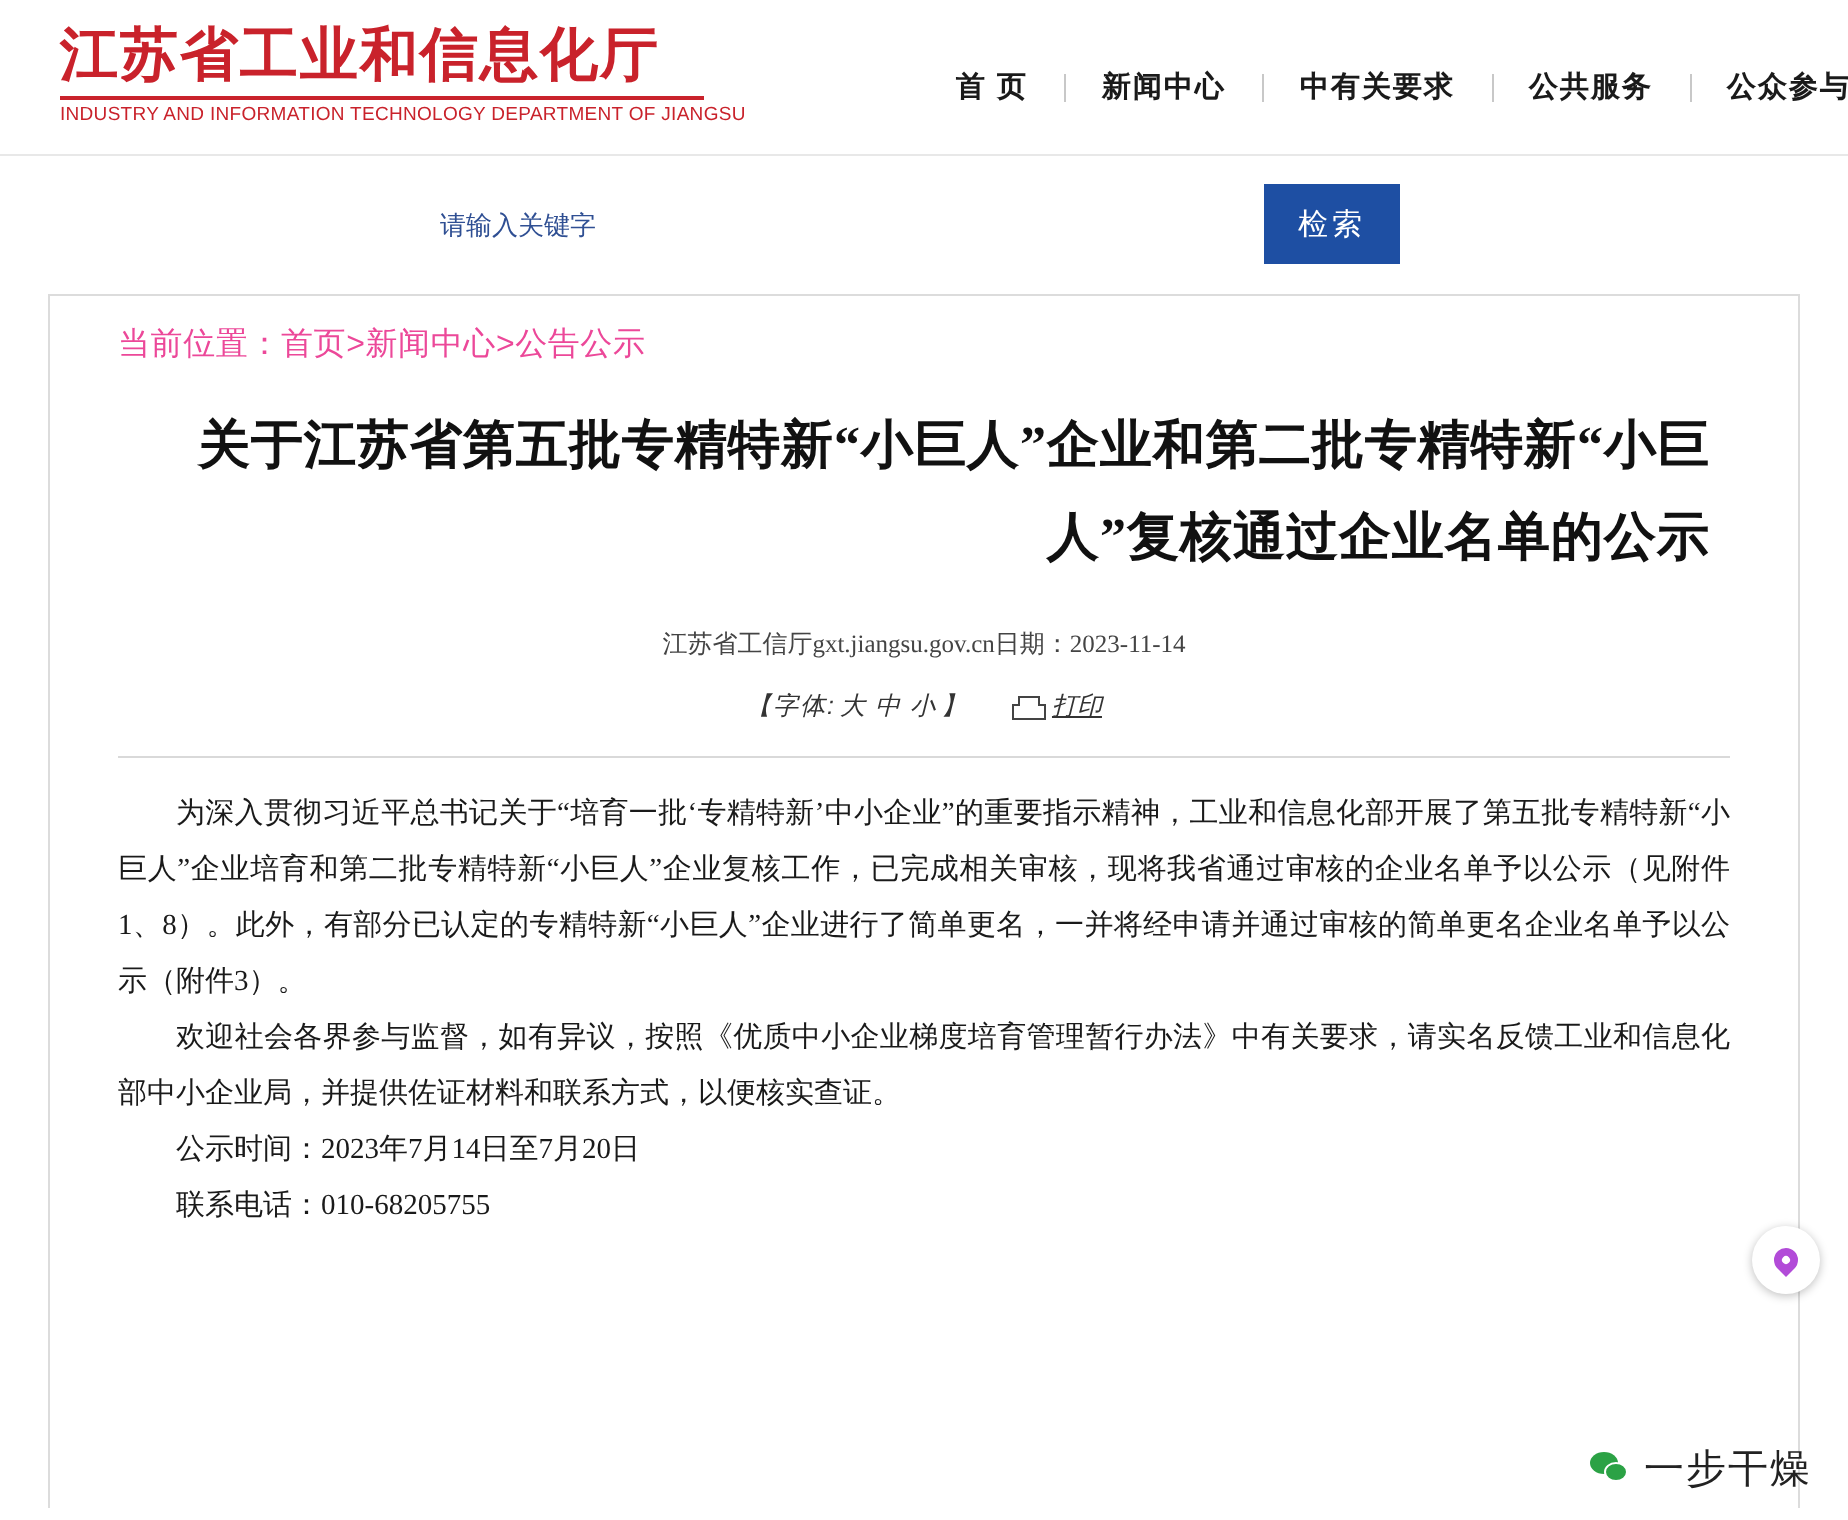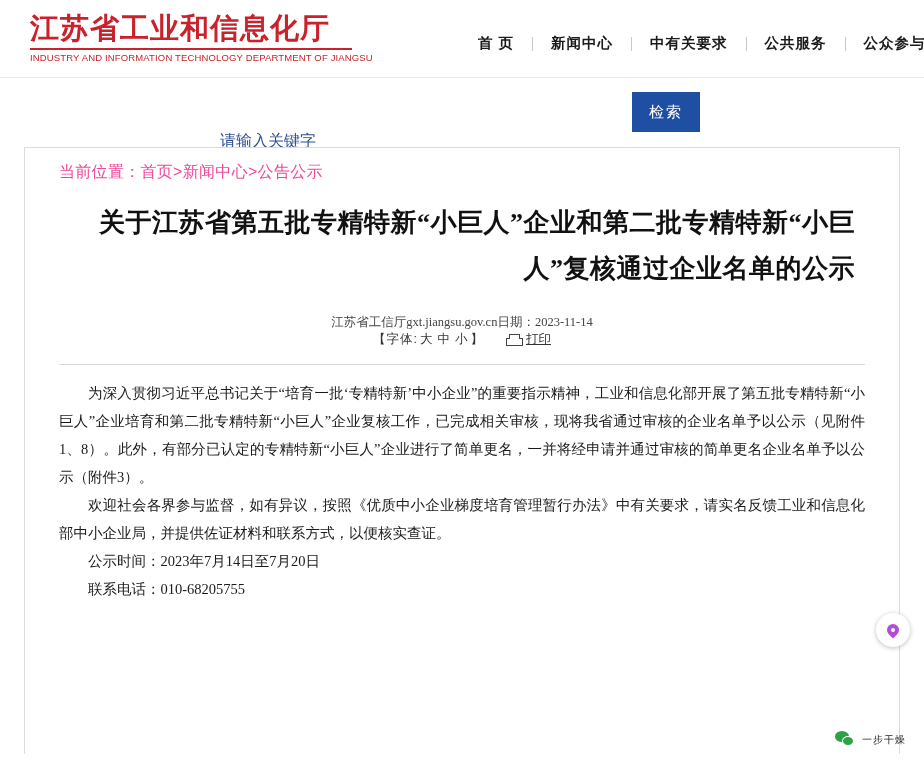--- a/index.html
+++ b/index.html
@@ -77,26 +77,25 @@
     height: 69px;
     background: #ffffff;
   }
   .search-input {
     position: absolute;
     left: 180px; top: 18px;
     width: 320px; height: 32px;
     border: none;
     outline: none;
     background: transparent;
-    font-size: 16px;
+    font-size: 13px;
     color: #2f4f93;
     text-align: left;
     padding-left: 40px;
     font-family: "Liberation Sans", sans-serif;
-    margin-top: 29px;
   }
   .search-input::placeholder { color: #2f4f93; }
   .search-button {
     position: absolute;
     left: 632px; top: 14px;
     width: 68px; height: 40px;
     background: #1e4fa3;
     color: #ffffff;
     border: none;
     font-size: 15px;
@@ -140,27 +139,28 @@
   .doc-meta {
     margin-top: 22px;
     display: flex;
     justify-content: center;
     align-items: center;
     font-size: 12.5px;
     color: #444;
     font-family: "Liberation Serif", serif;
   }
   .doc-tools {
-    margin-top: 0;
+    margin-top: 14px;
     display: flex;
     justify-content: center;
     align-items: center;
     gap: 22px;
     font-size: 12.5px;
     color: #333;
+    font-style: italic;
   }
   .fontsize-group { letter-spacing: 1px; }
   .fontsize-group .fs { cursor: pointer; padding: 0 2px; }
   .print-link {
     display: inline-flex;
     align-items: center;
     gap: 5px;
     color: #333;
     text-decoration: underline;
     cursor: pointer;
@@ -243,21 +243,21 @@
     background: #ffffff;
   }
 
   .wechat-badge {
     position: absolute;
     right: 18px; bottom: 12px;
     display: flex;
     align-items: center;
     gap: 7px;
     font-family: "Liberation Serif", serif;
-    font-size: 10px;
+    font-size: 20px;
     color: #222;
     letter-spacing: 1px;
   }
   .wechat-icon {
     width: 20px; height: 17px;
     position: relative;
     display: inline-block;
   }
   .wechat-icon .b1 {
     position: absolute;

